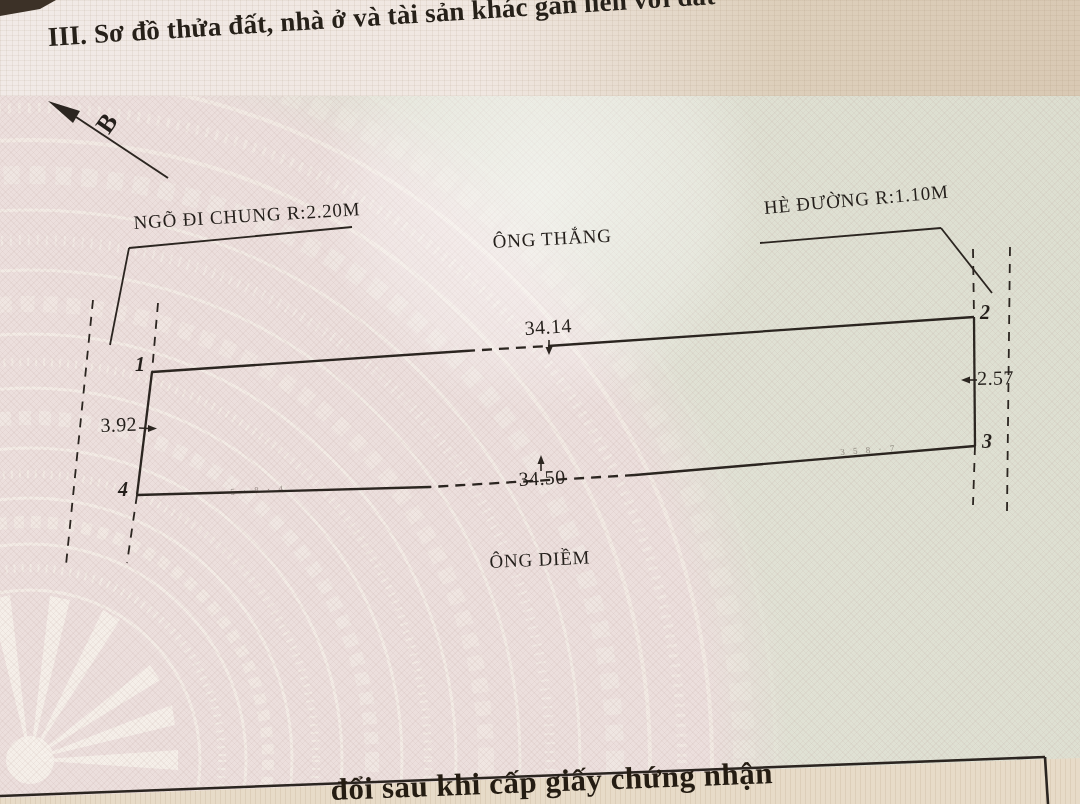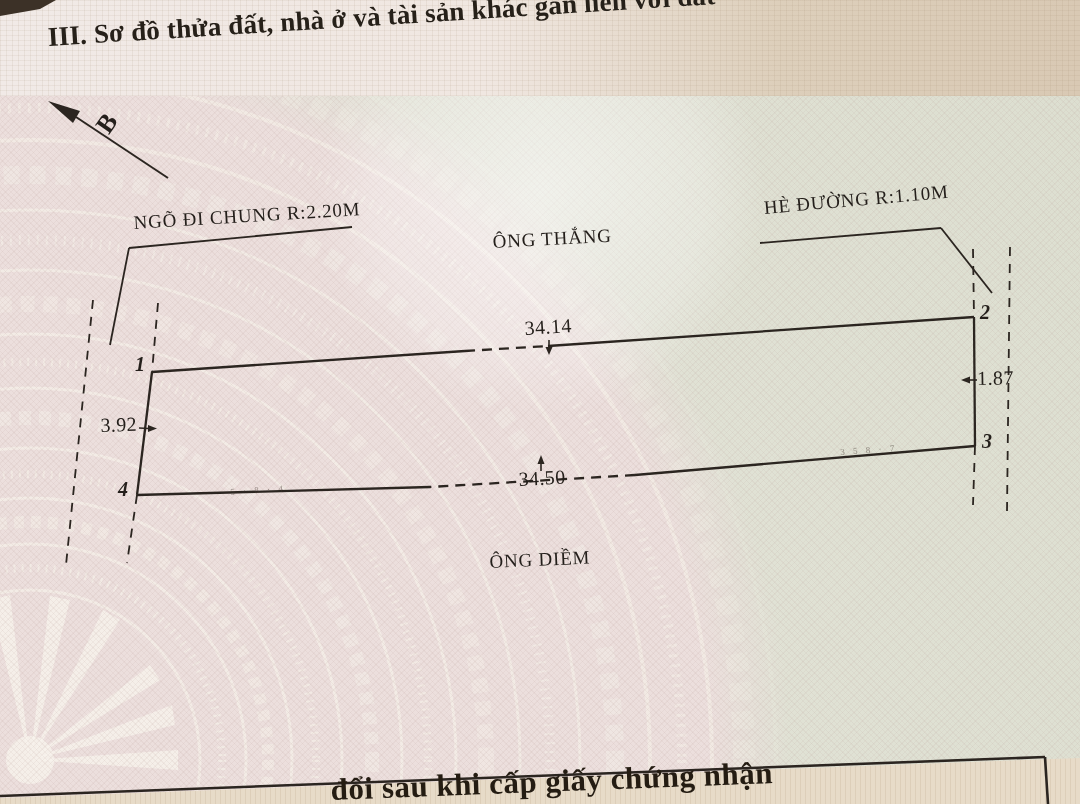--- a/index.html
+++ b/index.html
@@ -163,21 +163,21 @@
   <div class="t lbl" style="left:763px;top:197px;transform:rotate(-5deg);">HÈ ĐƯỜNG R:1.10M</div>
 
   <div class="t lbl" style="left:489px;top:551px;transform:rotate(-2.5deg);">ÔNG DIỀM</div>
 
   <div class="t dim" style="left:524px;top:317px;transform:rotate(-3.5deg);">34.14</div>
 
   <div class="t dim" style="left:518px;top:468px;transform:rotate(-3deg);">34.50</div>
 
   <div class="t dim" style="left:100px;top:414px;transform:rotate(-2deg);">3.92</div>
 
-  <div class="t dim" style="left:977px;top:367px;transform:rotate(-1deg);">1.87</div>
+  <div class="t dim" style="left:977px;top:367px;transform:rotate(-1deg);">2.57</div>
 
   <div class="t corner" style="left:135px;top:353px;">1</div>
   <div class="t corner" style="left:980px;top:301px;">2</div>
   <div class="t corner" style="left:982px;top:430px;">3</div>
   <div class="t corner" style="left:118px;top:478px;">4</div>
 
   <div class="t faint" style="left:230px;top:487px;transform:rotate(-4deg);">5 · 8 · 4</div>
   <div class="t faint" style="left:840px;top:447px;transform:rotate(-4deg);">3 5 8 · 7</div>
 
   <div class="t footer" style="left:330px;top:772px;transform:rotate(-2.2deg);">đổi sau khi cấp giấy chứng nhận</div>

